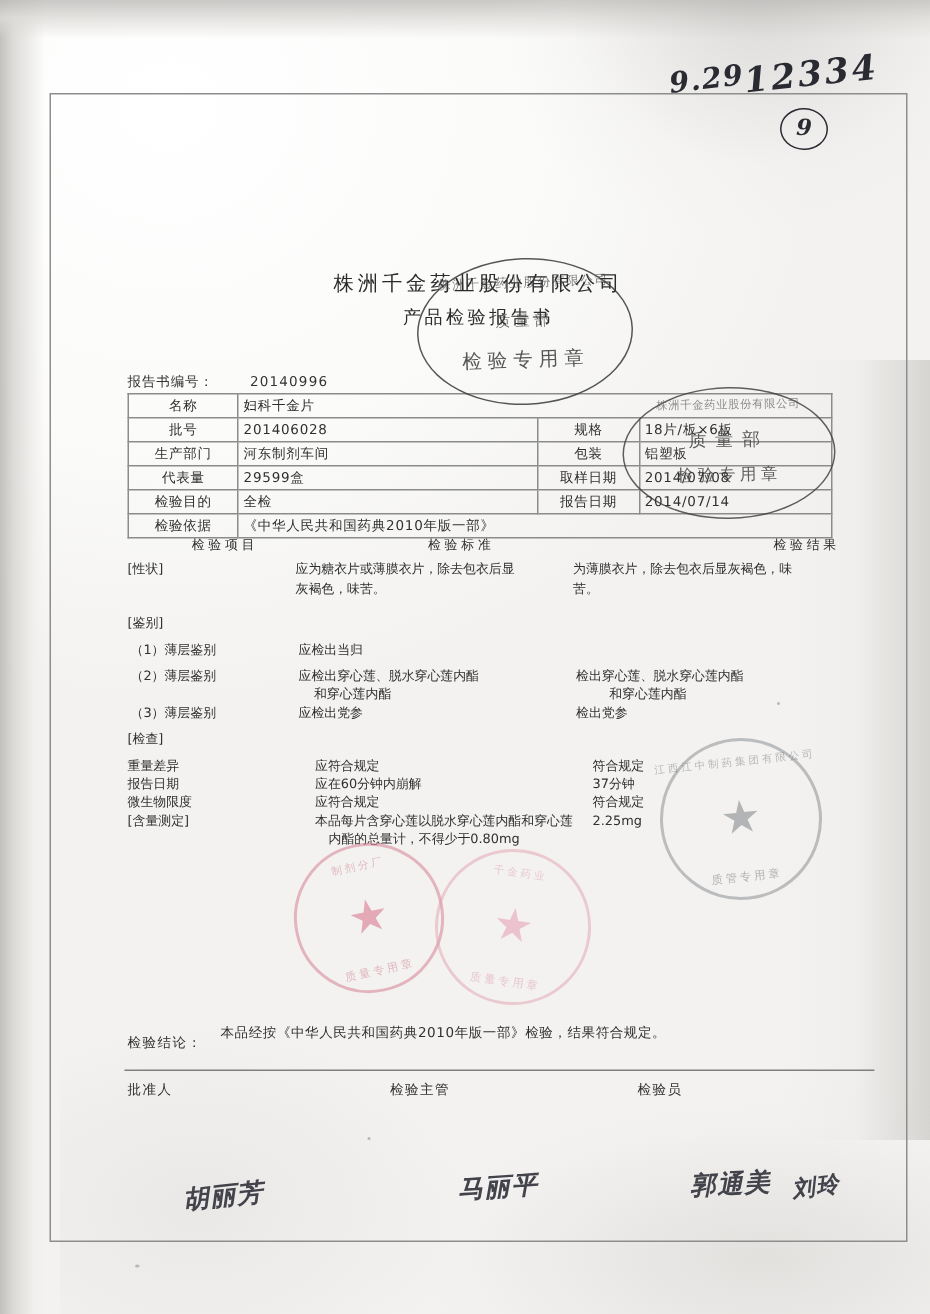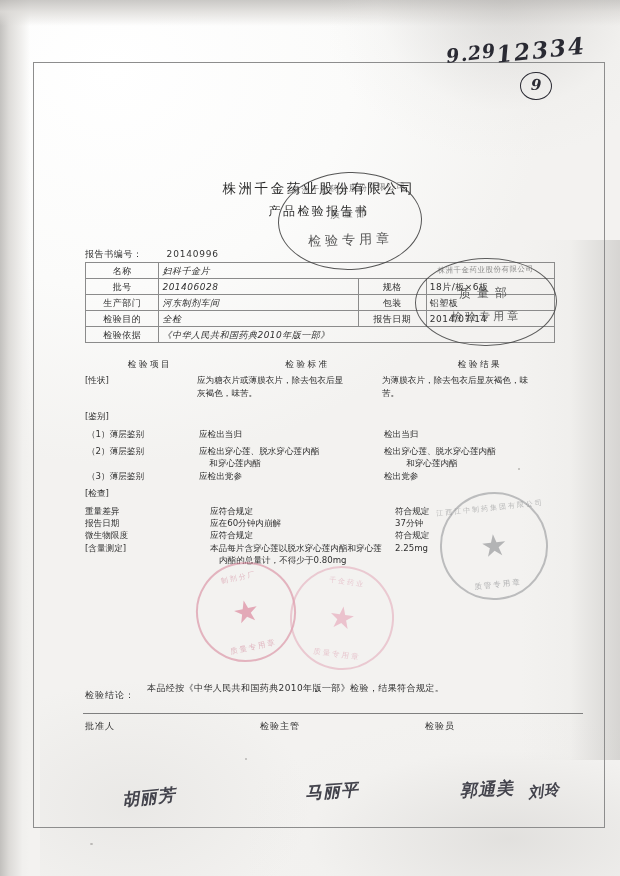--- a/index.html
+++ b/index.html
@@ -53,31 +53,31 @@
   
   table.info{
     position:absolute;left:52px;top:200px;width:470px;
     border-collapse:collapse;font-size:9px;color:#2f2f2f;
   }
   table.info td{
     border:1px solid #8b8b8b;height:15px;padding:0 3px;line-height:14px;
     letter-spacing:.5px;
   }
   td.k{width:60px;text-align:center;letter-spacing:2px;}
-  td.v{width:175px;padding-left:5px;font-style:italic;}
+  td.v{width:175px;padding-left:5px;}
   td.k2{width:55px;text-align:center;letter-spacing:1px;}
   td.v2{width:110px;padding-left:4px;}
   td.full{padding-left:14px;letter-spacing:.4px;}
 
   
   .res{position:absolute;left:52px;top:296px;width:500px;font-size:8.6px;line-height:12.4px;color:#303030;}
   .reshead{display:flex;margin-bottom:4px;}
   .rh1{width:130px;text-align:center;letter-spacing:2.5px;}
   .rh2{width:185px;text-align:center;letter-spacing:2.5px;}
-  .rh3{width:160px;text-align:center;letter-spacing:2.5px;}
+  .rh3{width:160px;text-align:right;letter-spacing:2.5px;}
   .rrow{display:flex;}
   .c1{width:112px;}
   .c2{width:185px;}
   .c3{width:180px;}
   .ind{padding-left:13px;}
   .ind2{padding-left:22px;}
   .sub{padding-left:2px;}
   .gap{height:11px;}
   .gap2{height:5px;}
 
@@ -224,20 +224,26 @@
         <td class="k2">规格</td>
         <td class="v2">18片/板×6板</td>
       </tr>
       <tr>
         <td class="k">生产部门</td>
         <td class="v">河东制剂车间</td>
         <td class="k2">包装</td>
         <td class="v2">铝塑板</td>
       </tr>
       <tr>
+        <td class="k">代表量</td>
+        <td class="v">29599盒</td>
+        <td class="k2">取样日期</td>
+        <td class="v2">2014/07/08</td>
+      </tr>
+      <tr>
         <td class="k">检验目的</td>
         <td class="v">全检</td>
         <td class="k2">报告日期</td>
         <td class="v2">2014/07/14</td>
       </tr>
       <tr>
         <td class="k">检验依据</td>
         <td class="v full" colspan="3">《中华人民共和国药典2010年版一部》</td>
       </tr>
     </tbody>
@@ -265,21 +271,20 @@
     <div class="rrow">
       <div class="c1">[鉴别]</div>
       <div class="c2"></div>
       <div class="c3"></div>
     </div>
     <div class="gap2"></div>
 
     <div class="rrow">
       <div class="c1 sub">（1）薄层鉴别</div>
       <div class="c2">应检出当归</div>
-      <div class="c3">检出当归</div>
     </div>
     <div class="gap2"></div>
 
     <div class="rrow">
       <div class="c1 sub">（2）薄层鉴别</div>
       <div class="c2">应检出穿心莲、脱水穿心莲内酯</div>
       <div class="c3">检出穿心莲、脱水穿心莲内酯</div>
     </div>
     <div class="rrow">
       <div class="c1"></div>

